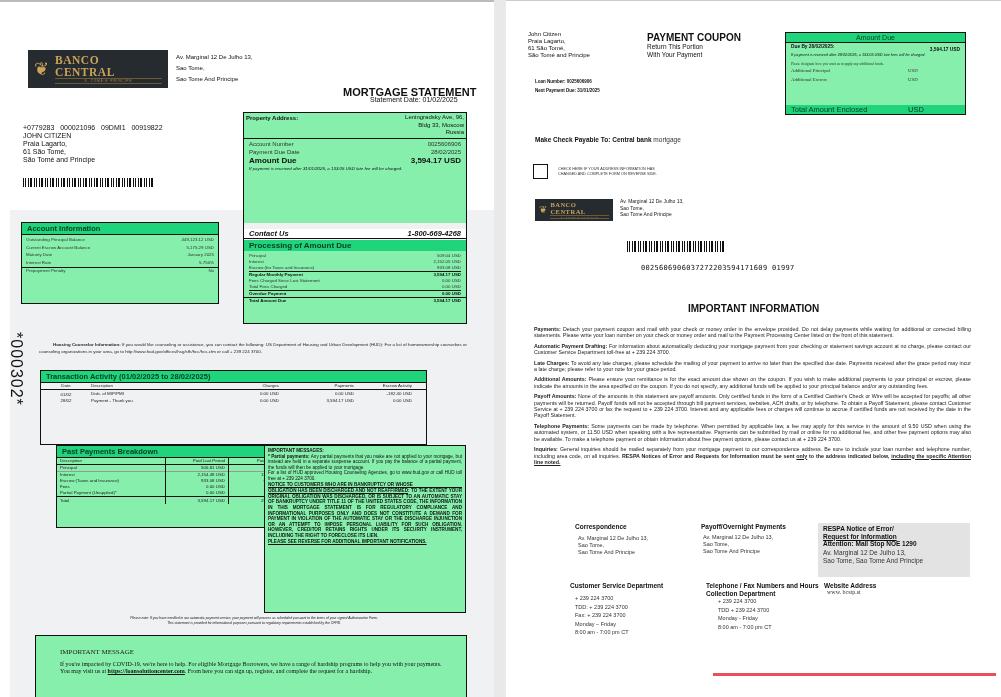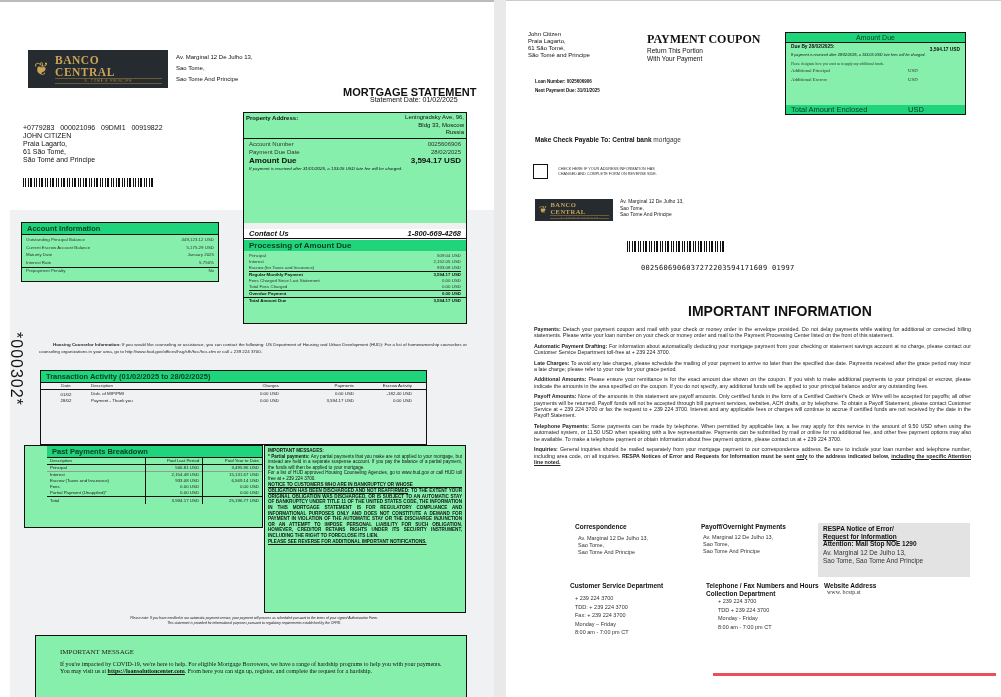--- a/index.html
+++ b/index.html
@@ -130,21 +130,21 @@
             <span>0.00 USD</span>
           </div>
       </div>
       <div class="row xs b" style="padding:0 5px; border-top:1px solid #111;">
           <span>Total Amount Due</span>
           <span>3,594.17 USD</span>
         </div>
     </div>
   </div>
 
-  <div class="box" style="left:21px; top:220px; width:198px; height:60px;">
+  <div class="box" style="left:21px; top:220px; width:198px; height:82px;">
     <div class="hdr-green" style="font-size:7.5px; border-bottom:1px solid #111;">Account Information</div>
     <div style="padding:1px 4px; color:#333;">
       <div class="row xs" style="line-height:7.5px;">
           <span>Outstanding Principal Balance</span>
           <span>449,123.12 USD</span>
         </div>
       <div class="row xs" style="line-height:7.5px;">
           <span>Current Escrow Account Balance</span>
           <span>5,175.29 USD</span>
         </div>
@@ -189,21 +189,21 @@
         <td style="text-align:center;">28/02</td>
         <td>Payment - Thank you</td>
         <td class="right">0.00 USD</td>
         <td class="right">3,594.17 USD</td>
         <td class="right" style="padding-right:14px;">0.00 USD</td>
       </tr>
     </tbody>
       </table>
   </div>
 
-  <div class="box" style="left:24px; top:443px; width:239px; height:83px;padding-left:22px;">
+  <div class="box" style="left:56px; top:443px; width:239px; height:83px;">
     <div class="hdr-green" style="font-size:7.5px; border-bottom:1px solid #111;">Past Payments Breakdown</div>
     <table class="xs" style="color:#222;">
       <tbody>
           <tr class="b" style="border-bottom:1px solid #111;">
         <th style="text-align:left; padding-left:3px;">Description</th>
         <th class="right" style="border-left:1px solid #111; padding-right:3px;">Paid Last Period</th>
         <th class="right" style="border-left:1px solid #111; padding-right:3px;">Paid Year to Date</th>
       </tr>
       <tr style="border-bottom:1px solid #999;">
             <td style="padding-left:3px;">Principal</td>
@@ -264,21 +264,21 @@
 <div class="page" id="page-right">
 
   <div class="abs" style="left:22px; top:30px; font-size:6px; line-height:7px;">
     <div>John Citizen</div>
     <div>Praia Lagarto,</div>
     <div>61 São Tomé,</div>
     <div>São Tomé and Principe</div>
   </div>
 
   <div class="abs" style="left:141px; top:31px;">
-    <div class="b" style="font-size:12px;font-family:Liberation Serif, serif;">PAYMENT COUPON</div>
+    <div class="b" style="font-size:10px;">PAYMENT COUPON</div>
     <div style="font-size:6.5px; line-height:8px;">Return This Portion</div>
     <div style="font-size:6.5px; line-height:8px;">With Your Payment</div>
   </div>
 
   <div class="abs b" style="left:29px; top:76px; font-size:4.5px; line-height:9px;">
     <div>Loan Number: 0025606906</div>
     <div>Next Payment Due: 31/01/2025</div>
   </div>
 
   <div class="box" style="left:279px; top:31px; width:181px; height:83px;">
@@ -324,21 +324,21 @@
   </div>
   <div class="abs" style="left:114px; top:197px; font-size:5px; line-height:6.5px; color:#222;">
     <div>Av. Marginal 12 De Julho 13,</div>
     <div>Sao Tome,</div>
     <div>Sao Tome And Principe</div>
   </div>
 
   <div class="barcode" style="left:121px; top:240px; width:98px; height:11px;"></div>
   <div class="abs mono" style="left:135px; top:263px; font-size:7px; letter-spacing:0.3px;">0025606906037272203594171609 01997</div>
 
-  <div class="abs b" style="left:182px; top:302px; font-size:14px;">IMPORTANT INFORMATION</div>
+  <div class="abs b" style="left:182px; top:302px; font-size:10px;">IMPORTANT INFORMATION</div>
 
   <div class="abs just" style="left:28px; top:325px; width:437px; font-size:5.3px; line-height:6.4px; color:#222;">
     <p><span class="b">Payments:</span><span> Detach your payment coupon and mail with your check or money order in the envelope provided. Do not delay payments while waiting for additional or corrected billing statements. Please write your loan number on your check or money order and mail to the Payment Processing Center listed on the front of this statement.</span></p>
     <p><span class="b">Automatic Payment Drafting:</span><span> For information about automatically deducting your mortgage payment from your checking or statement savings account at no charge, please contact our Customer Service Department toll-free at + 239 224 3700.</span></p>
     <p><span class="b">Late Charges:</span><span> To avoid any late charges, please schedule the mailing of your payment to arrive no later than the specified due date. Payments received after the grace period may incur a late charge; please refer to your note for your grace period.</span></p>
     <p><span class="b">Additional Amounts:</span><span> Please ensure your remittance is for the exact amount due shown on the coupon. If you wish to make additional payments to your principal or escrow, please indicate the amounts in the area specified on the coupon. If you do not specify, any additional funds will be applied to your principal balance and/or any outstanding fees.</span></p>
     <p><span class="b">Payoff Amounts:</span><span> None of the amounts in this statement are payoff amounts. Only certified funds in the form of a Certified Cashier's Check or Wire will be accepted for payoffs; all other payments will be returned.  Payoff funds will not be accepted through bill payment services, websites, ACH drafts, or by telephone.  To obtain a Payoff Statement, please contact Customer Service at + 239 224 3700 or fax the request to + 239 224 3700. Interest and any applicable fees or charges will continue to accrue if certified funds are not received by the date in the Payoff Statement.</span></p>
     <p><span class="b">Telephone Payments:</span><span> Some payments can be made by telephone. When permitted by applicable law, a fee may apply for this service in the amount of 9.50 USD when using the automated system, or  11.50 USD when speaking with a live representative. Payments can be submitted by mail or online for no additional fee, and other free payment options may also be available. To make a telephone payment or obtain information about free payment options, please contact us at + 239 224 3700.</span></p>
     <p><span class="b">Inquiries:</span><span> General inquiries should be mailed separately from your mortgage payment to our correspondence address. Be sure to include your loan number and telephone number, including area code, on all inquiries. </span><span class="b">RESPA Notices of Error and Requests for Information must be sent </span><span class="b u">only</span><span class="b"> to the address indicated below, </span><span class="b u">including the specific Attention line noted.</span></p>
   </div>

